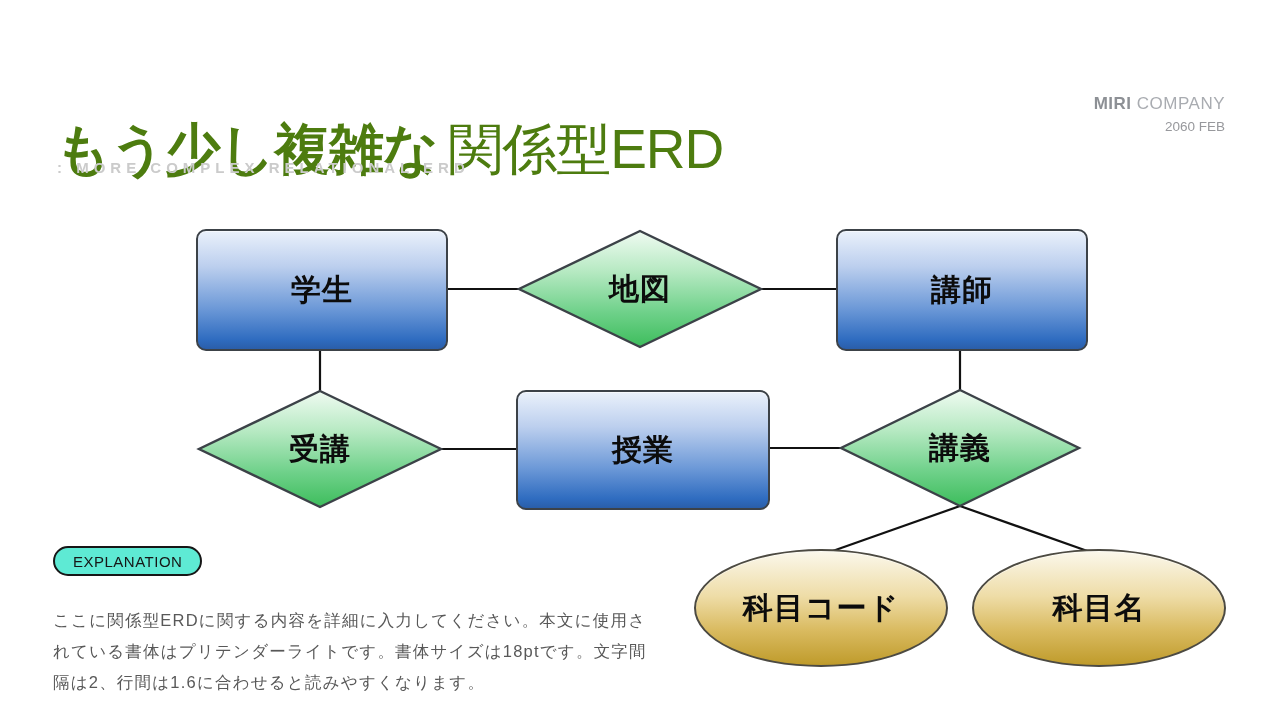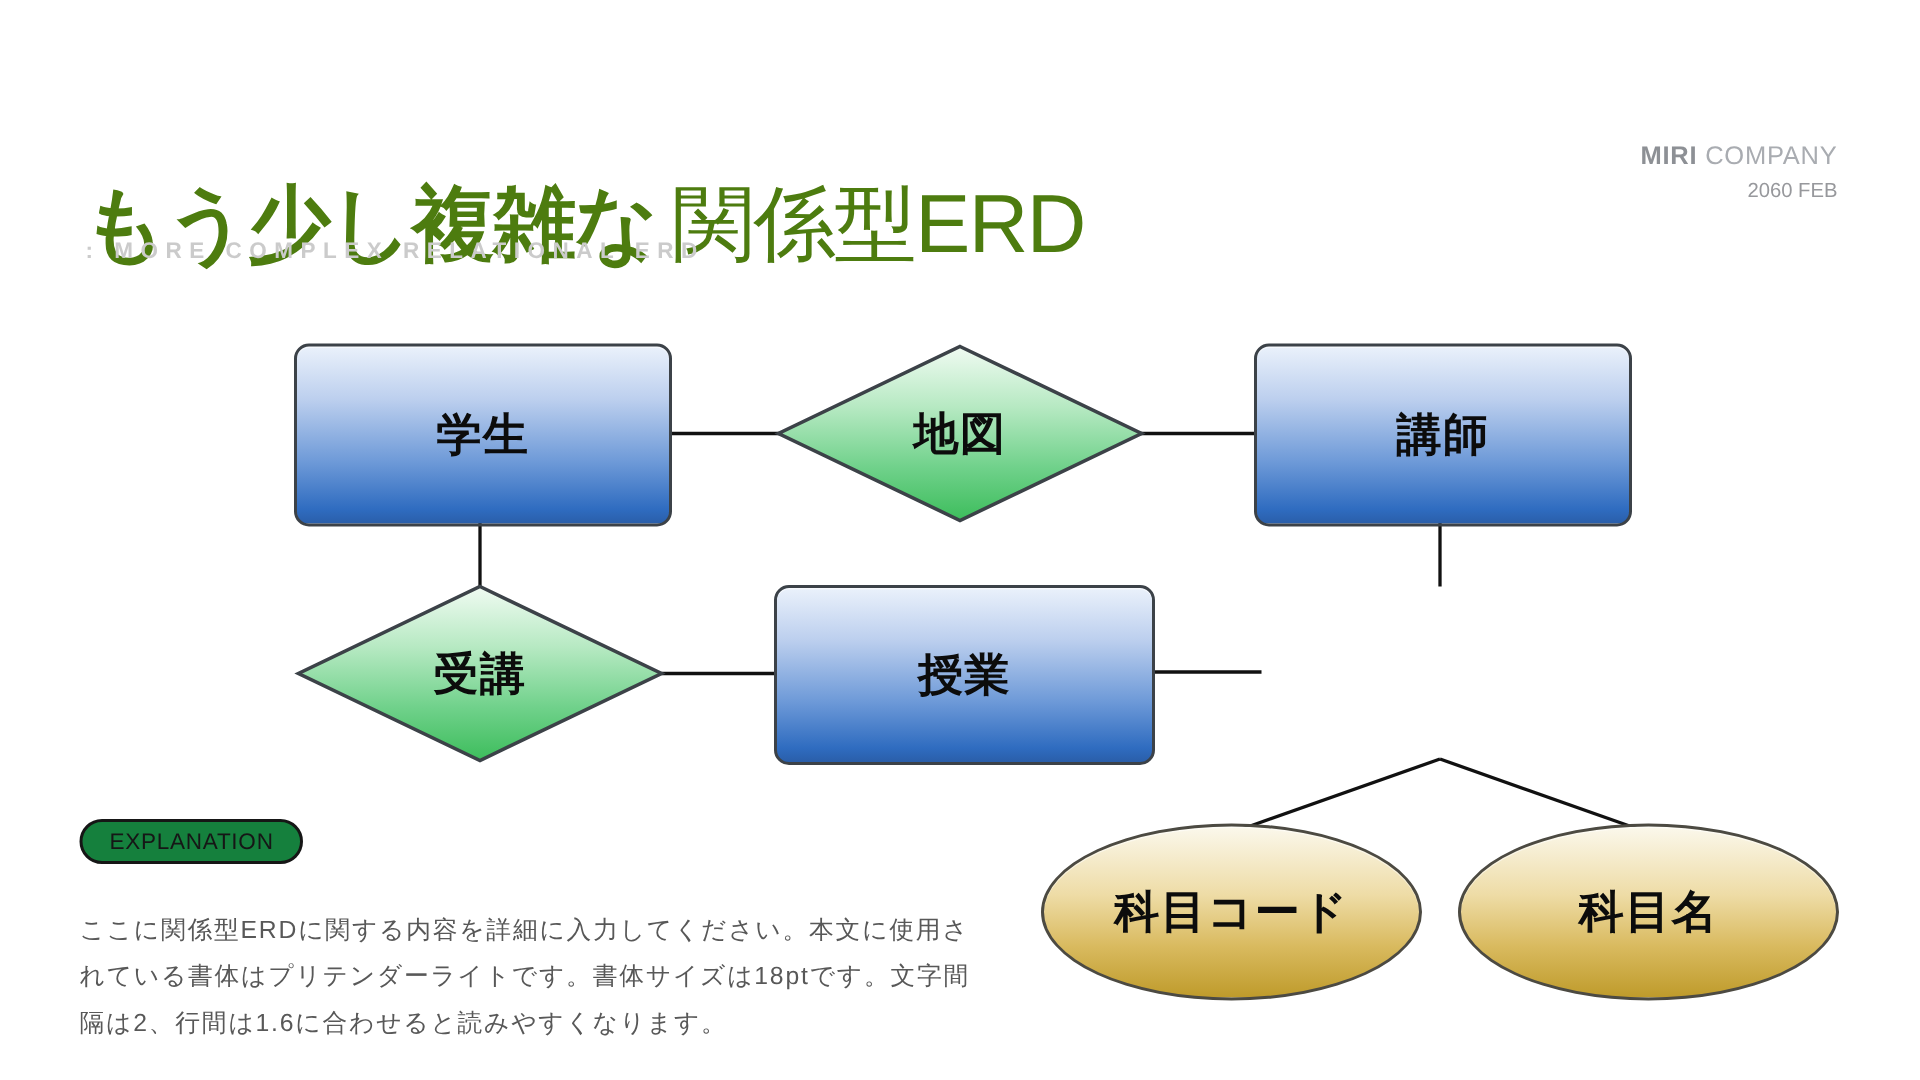--- a/index.html
+++ b/index.html
@@ -45,21 +45,21 @@
     font-size:30px;font-weight:700;color:#0c0c0c;letter-spacing:1px;
   }
   .diamond-svg{position:absolute;left:0;top:0;display:block;}
 
   
   .exp-badge{
     position:absolute;left:53px;top:546px;
     display:inline-flex;align-items:center;justify-content:center;
     height:26px;padding:0 18px;
     border:2px solid #161616;border-radius:16px;
-    font-size:15px;color:#161616;letter-spacing:0.5px;background:#15803d;
+    font-size:15px;color:#161616;letter-spacing:0.5px;background:#5eead4;
   }
   .exp-body{
     position:absolute;left:53px;top:588px;width:600px;
     font-size:16.5px;color:#585858;letter-spacing:1.2px;line-height:1.9;
   }
 </style>
 </head>
 <body>
 
 <h1 class="title"><span class="t-bold">もう少し複雑な</span><span class="t-reg">関係型ERD</span></h1>
@@ -121,20 +121,34 @@
       </defs>
       <polygon points="124,2 245,60 124,118 3,60" fill="url(#gd-enroll)" stroke="#3c4248" stroke-width="2.4"></polygon>
     </svg>
     <div class="shape-label">受講</div>
   </div>
 
   <div class="node entity" style="left:516px;top:390px;width:250px;height:116px;">
     <div class="shape-label">授業</div>
   </div>
 
+  <div class="node" style="left:838px;top:388px;width:244px;height:120px;">
+    <svg class="diamond-svg" width="244" height="120" viewBox="0 0 244 120">
+      <defs>
+        <linearGradient id="gd-lecture" x1="0" y1="0" x2="0" y2="1">
+          <stop offset="0" stop-color="#f0fbf2"></stop>
+          <stop offset="0.35" stop-color="#b6e9c2"></stop>
+          <stop offset="0.7" stop-color="#6fd18a"></stop>
+          <stop offset="1" stop-color="#3dbd5c"></stop>
+        </linearGradient>
+      </defs>
+      <polygon points="122,2 241,60 122,118 3,60" fill="url(#gd-lecture)" stroke="#3c4248" stroke-width="2.4"></polygon>
+    </svg>
+    <div class="shape-label">講義</div>
+  </div>
 
   <div class="node ellipse" style="left:694px;top:549px;width:250px;height:114px;">
     <div class="shape-label">科目コード</div>
   </div>
 
   <div class="node ellipse" style="left:972px;top:549px;width:250px;height:114px;">
     <div class="shape-label">科目名</div>
   </div>
 
 </div>

